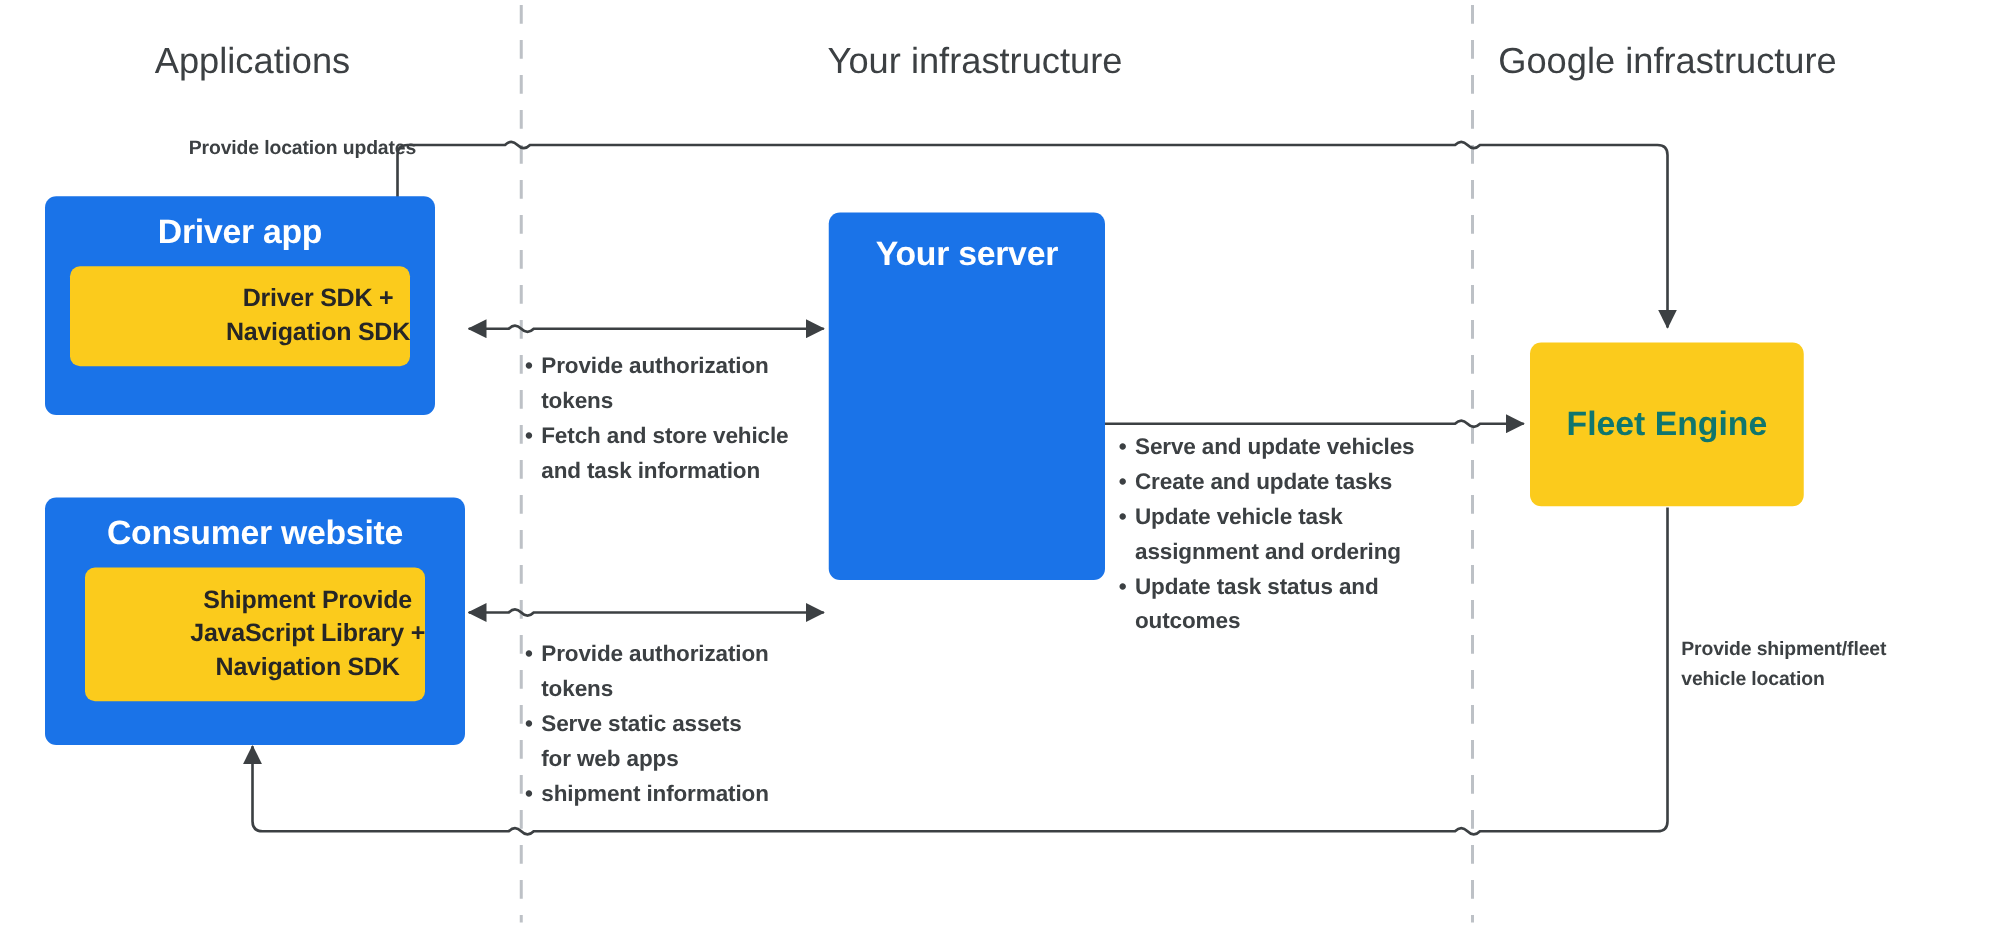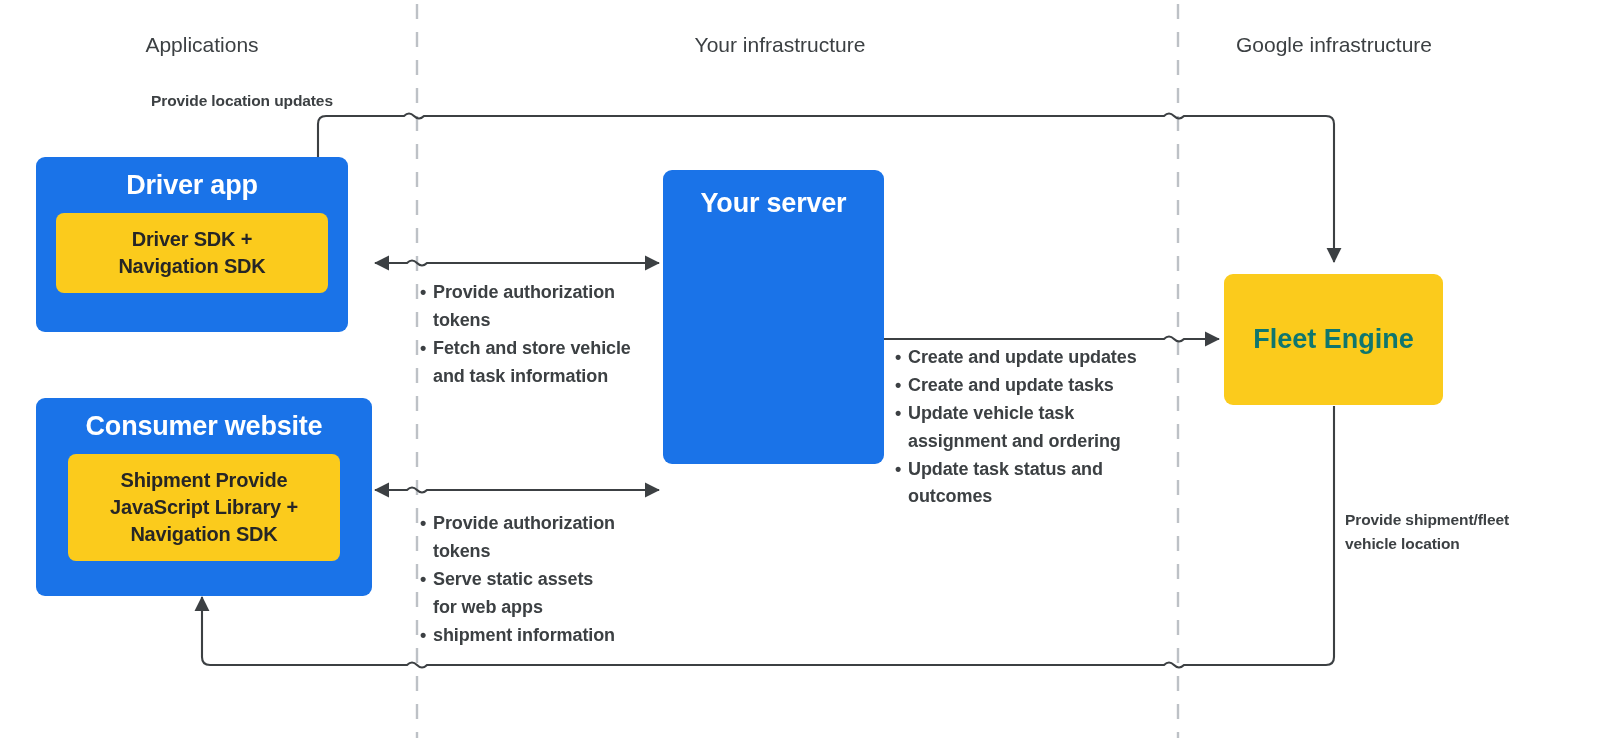--- a/index.html
+++ b/index.html
@@ -19,21 +19,21 @@
     position: absolute;
     left: 0;
     top: 0;
     width: 1602px;
     height: 742px;
     pointer-events: none;
   }
   .zone-title {
     position: absolute;
     font-family: "Liberation Sans", sans-serif;
-    font-size: 21px;
+    font-size: 29px;
     font-weight: 400;
     color: #3c4043;
     white-space: nowrap;
     transform: translateX(-50%);
   }
   .node {
     position: absolute;
     box-sizing: border-box;
     border-radius: 9px;
     display: flex;
@@ -53,21 +53,21 @@
     color: #ffffff;
     text-align: center;
     line-height: 1.18;
     letter-spacing: -0.2px;
   }
   .inner-box {
     background: #fbcb1c;
     border-radius: 8px;
     display: flex;
     align-items: center;
-    justify-content: center;
+    justify-content: flex-end;
     box-sizing: border-box;
   }
   .inner-label {
     font-family: "Liberation Sans", sans-serif;
     font-size: 20px;
     font-weight: bold;
     color: #262626;
     text-align: center;
     line-height: 1.33;
     letter-spacing: -0.2px;
@@ -175,21 +175,21 @@
                L 210 665
                Q 202 665 202 657
                L 202 597" stroke="#3c4043" stroke-width="2.1" fill="none" marker-end="url(#arrowEnd)"></path>
     </g>
   </svg>
 
   <div class="zone-title" style="left:202px; top:33px;">Applications</div>
   <div class="zone-title" style="left:780px; top:33px;">Your infrastructure</div>
   <div class="zone-title" style="left:1334px; top:33px;">Google infrastructure</div>
 
-  <div class="edge-label" style="left:151px; top:89px;">
+  <div class="edge-label" style="left:151px; top:107px;">
       <div>Provide location updates</div>
     </div>
 
   <div class="node node-blue" style="left:36px; top:157px; width:312px; height:175px;">
     <div class="node-title" style="margin-top:13px;">Driver app</div>
     <div class="inner-box" style="margin-top:11px; width:272px; height:80px;">
       <div class="inner-label">
           <div>Driver SDK +</div>
           <div>Navigation SDK</div>
         </div>
@@ -222,21 +222,21 @@
         <div>tokens</div>
       </div>
       <div class="bullet-item">
         <div>Fetch and store vehicle</div>
         <div>and task information</div>
       </div>
     </div>
 
   <div class="bullets" style="left:895px; top:344px; width:262px;">
       <div class="bullet-item">
-        <div>Create and update updates</div>
+        <div>Serve and update vehicles</div>
       </div>
       <div class="bullet-item">
         <div>Create and update tasks</div>
       </div>
       <div class="bullet-item">
         <div>Update vehicle task</div>
         <div>assignment and ordering</div>
       </div>
       <div class="bullet-item">
         <div>Update task status and</div>

